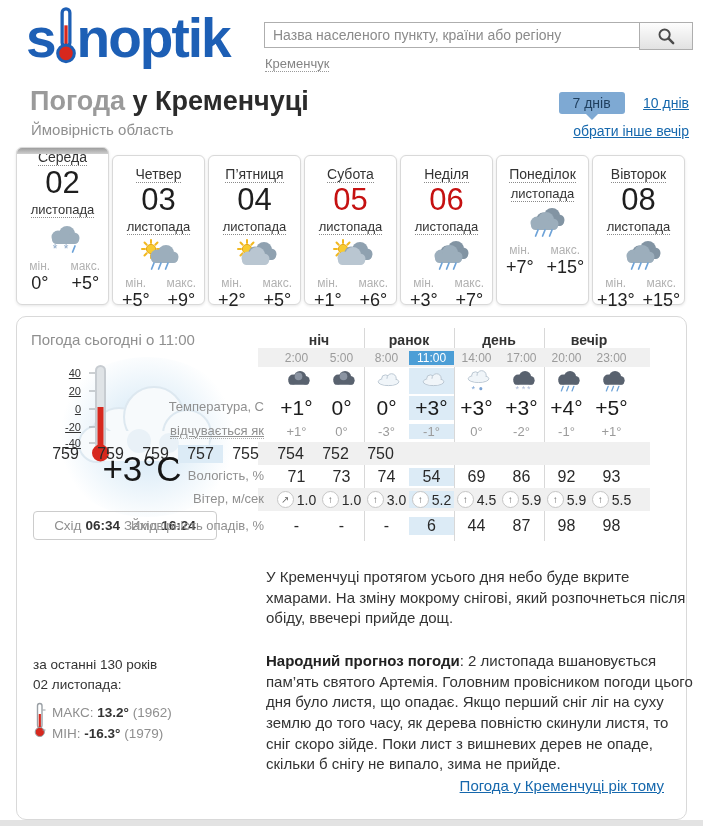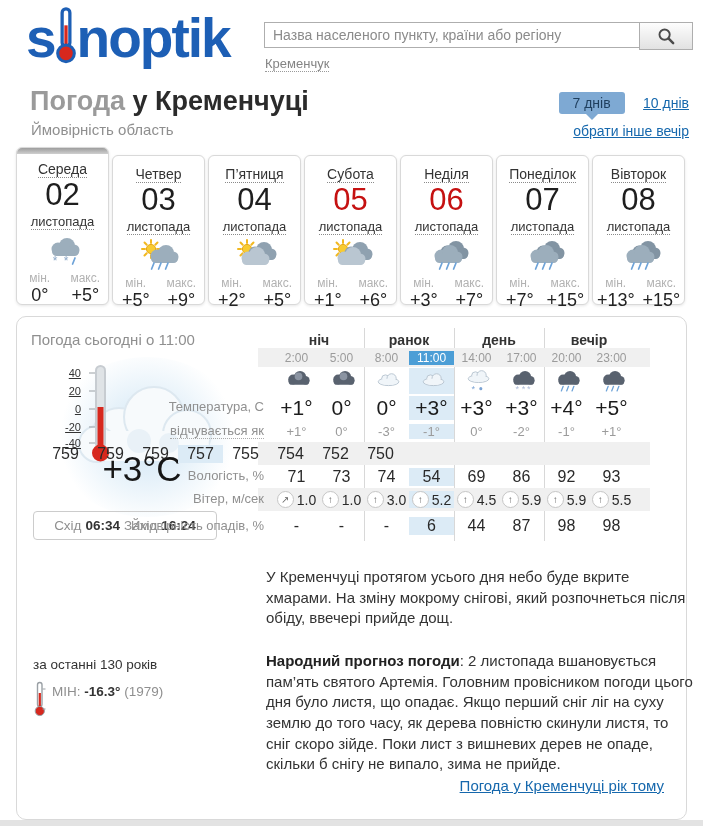--- a/index.html
+++ b/index.html
@@ -29,21 +29,21 @@
   #tab7:after{content:"";position:absolute;left:50%;margin-left:-6px;bottom:-6px;
         border-left:6px solid transparent;border-right:6px solid transparent;border-top:6px solid #7ea9d3;}
   #tab10{margin-left:14px;font-size:14px;color:#1668ad;text-decoration:underline;cursor:pointer;}
   #choose-city{display:block;margin-top:9px;font-size:14px;color:#1668ad;text-decoration:underline;cursor:pointer;}
 
   
   #day-cards{left:16px;top:147px;width:672px;display:flex;gap:3px;}
   .day-card{width:93px;background:#fff;border:1px solid #d9d9d9;border-radius:6px;
         box-shadow:0 1px 3px rgba(0,0,0,.10);text-align:center;height:150px;margin-top:8px;
         padding-top:9px;box-sizing:border-box;cursor:pointer;position:relative;}
-  .day-card.selected{margin-top:0;height:158px;padding-top:12px;}
+  .day-card.selected{margin-top:0;height:158px;padding-top:0;}
   .day-card.selected:before{content:"";position:absolute;top:0;left:0;right:0;height:6px;
         background:linear-gradient(#9d9d9d,#cfcfcf);border-radius:5px 5px 0 0;}
   .day-name{display:inline-block;font-size:14px;color:#333;border-bottom:1px dotted #8a8a8a;margin-bottom:1px;}
   .day-date{font-size:31px;color:#1e1e1e;line-height:1.05;}
   .day-date.red{color:#c51111;}
   .day-month{display:inline-block;font-size:13px;color:#333;border-bottom:1px dotted #8a8a8a;}
   .day-icon{height:36px;margin-top:4px;}
   .day-icon svg{height:34px;width:48px;}
   .mm-labels{display:flex;margin-top:1px;}
   .mm-labels span{flex:1;font-size:12px;color:#b2b2b2;}
@@ -63,21 +63,21 @@
   #big-temp{left:50px;top:132px;width:150px;text-align:center;font-size:35px;color:#161616;}
   #sun-box{left:16px;top:194px;width:182px;height:27px;border:1px solid #ccc;border-radius:4px;
         display:flex;align-items:center;justify-content:center;font-size:13.5px;gap:4px;}
   #sun-box .sb-label{color:#8f8f8f;}
   #sun-box .sb-val{color:#333;font-weight:bold;}
 
   
   #hour-table{left:16px;top:11px;width:640px;position:absolute;}
   .trow{display:flex;align-items:center;position:relative;}
   .tlabel{width:231px;text-align:right;font-size:13px;color:#909090;line-height:1.15;}
-  .tlabel .dotted{border-bottom:1px dotted #aaa;cursor:pointer;}
+  .tlabel .dotted{border-bottom:1px dotted #aaa;cursor:pointer;text-decoration:underline;}
   .cells{display:flex;margin-left:10px;}
   .cell{width:45px;text-align:center;display:flex;align-items:center;justify-content:center;height:100%;}
   .trow.striped:before{content:"";position:absolute;left:225px;width:392px;top:0;bottom:0;background:#f0f0f0;z-index:0;}
   .cell,.tlabel{position:relative;z-index:1;}
   .cell.hl{background:#dcebf6;}
   #row-groups{height:20px;align-items:flex-end;}
   .group-label{width:90px;text-align:center;font-size:14px;font-weight:bold;color:#333;}
   #row-times{height:19px;}
   #row-times .cell{font-size:12px;color:#9b9b9b;}
   #row-times .cell.sel{background:#4c9ed6;color:#fff;}
@@ -264,21 +264,21 @@
           <line x1="17" y1="24" x2="14.6" y2="30" stroke="#6ea3d8" stroke-width="1.7" stroke-linecap="round"></line>
           <line x1="24" y1="24" x2="21.6" y2="30" stroke="#6ea3d8" stroke-width="1.7" stroke-linecap="round"></line>
           <line x1="31" y1="24" x2="28.6" y2="30" stroke="#6ea3d8" stroke-width="1.7" stroke-linecap="round"></line>
         </svg></div><div class="mm-labels">
         <span>мін.</span>
         <span>макс.</span>
       </div><div class="mm-temps">
         <span>+3°</span>
         <span>+7°</span>
       </div></div>
-    <div class="day-card"><div class="day-name">Понеділок</div><div class="day-date">07</div><div class="day-month">листопада</div><div class="day-icon"><svg viewBox="0 0 44 34">
+    <div class="day-card"><div class="day-name">Понеділок</div><div class="day-month">листопада</div><div class="day-icon"><svg viewBox="0 0 44 34">
           <g transform="translate(5,-2)" fill="#8294a3">
             <circle cx="17" cy="15" r="6.5"></circle>
             <circle cx="26" cy="12" r="8"></circle>
             <circle cx="33" cy="16" r="5.5"></circle>
             <rect x="11" y="13" width="27" height="9" rx="4.5"></rect>
           </g>
           <g transform="translate(-1,2)" fill="#9caebc">
             <circle cx="17" cy="15" r="6.5"></circle>
             <circle cx="26" cy="12" r="8"></circle>
             <circle cx="33" cy="16" r="5.5"></circle>
@@ -693,32 +693,38 @@
             <span class="v-std">98</span>
           </div>
         </div>
       </div>
     </div>
 
   <div class="abs" id="summary">У Кременчуці протягом усього дня небо буде вкрите хмарами. На зміну мокрому снігові, який розпочнеться після обіду, ввечері прийде дощ.</div>
 
   <div class="abs" id="history">
     <div>за останні 130 років</div>
+    <div>02 листопада:</div>
     <div class="h-rows">
       <span>
         <svg width="13" height="36" viewBox="0 0 13 36">
           <rect x="4.5" y="1.5" width="4.5" height="24" rx="2.2" fill="#fff" stroke="#9aa0a5" stroke-width="1.4"></rect>
           <rect x="5.7" y="12" width="2.2" height="14" fill="#d7281e"></rect>
           <circle cx="6.8" cy="30" r="4.6" fill="#d7281e" stroke="#9aa0a5" stroke-width="1"></circle>
           <line x1="9.5" y1="8" x2="12.5" y2="8" stroke="#9aa0a5" stroke-width="1"></line>
           <line x1="9.5" y1="28" x2="12.5" y2="28" stroke="#9aa0a5" stroke-width="1"></line>
         </svg>
       </span>
       <span>
         <div class="h-line">
+          <span class="h-label">МАКС:</span>
+          <span class="h-val">13.2°</span>
+          <span class="h-year">(1962)</span>
+        </div>
+        <div class="h-line">
           <span class="h-label">МІН:</span>
           <span class="h-val">-16.3°</span>
           <span class="h-year">(1979)</span>
         </div>
       </span>
     </div>
   </div>
 
   <div class="abs" id="folk">
     <b>Народний прогноз погоди</b><span>: 2 листопада вшановується пам’ять святого Артемія. Головним провісником погоди цього дня було листя, що опадає. Якщо перший сніг ліг на суху землю до того часу, як дерева повністю скинули листя, то сніг скоро зійде. Поки лист з вишневих дерев не опаде, скільки б снігу не випало, зима не прийде.</span>

